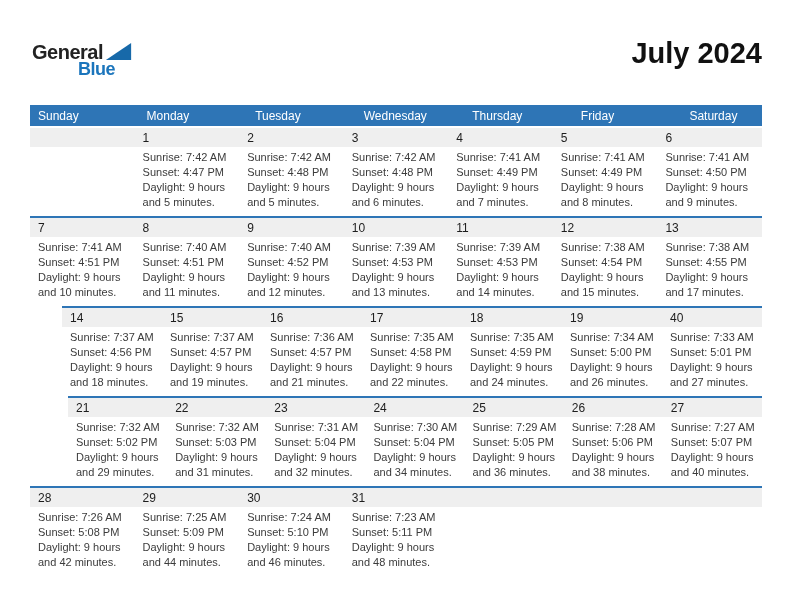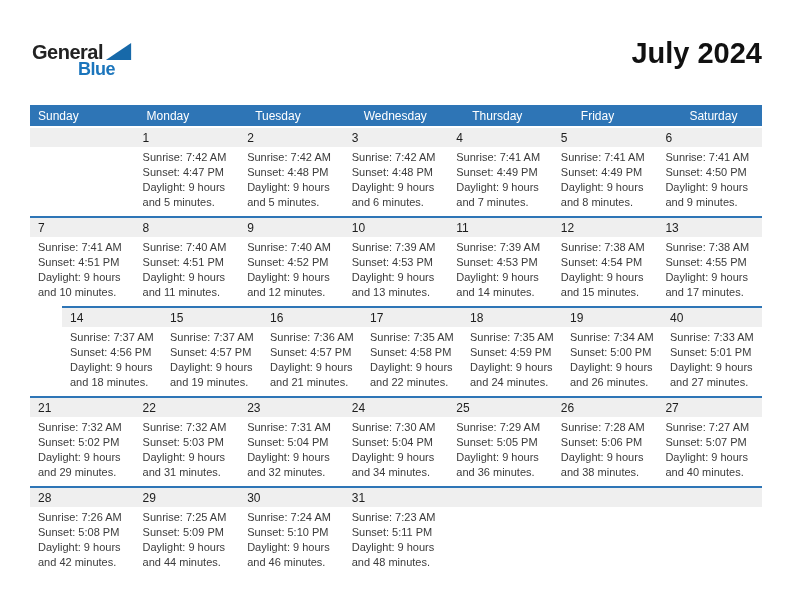--- a/index.html
+++ b/index.html
@@ -225,21 +225,21 @@
               <div class="">and 26 minutes.</div>
             </div>
             <div class="detail-cell">
               <div class="">Sunrise: 7:33 AM</div>
               <div class="">Sunset: 5:01 PM</div>
               <div class="">Daylight: 9 hours</div>
               <div class="">and 27 minutes.</div>
             </div>
           </div>
         </div>
-        <div class="week-row" style="border-top-color: rgb(46, 117, 182);">
+        <div class="week-row" style="border-top-color: rgb(46, 117, 182); margin-left: 38px;">
           <div class="num-strip">
             <div class="num-cell">21</div>
             <div class="num-cell">22</div>
             <div class="num-cell">23</div>
             <div class="num-cell">24</div>
             <div class="num-cell">25</div>
             <div class="num-cell">26</div>
             <div class="num-cell">27</div>
           </div>
           <div class="detail-strip">

